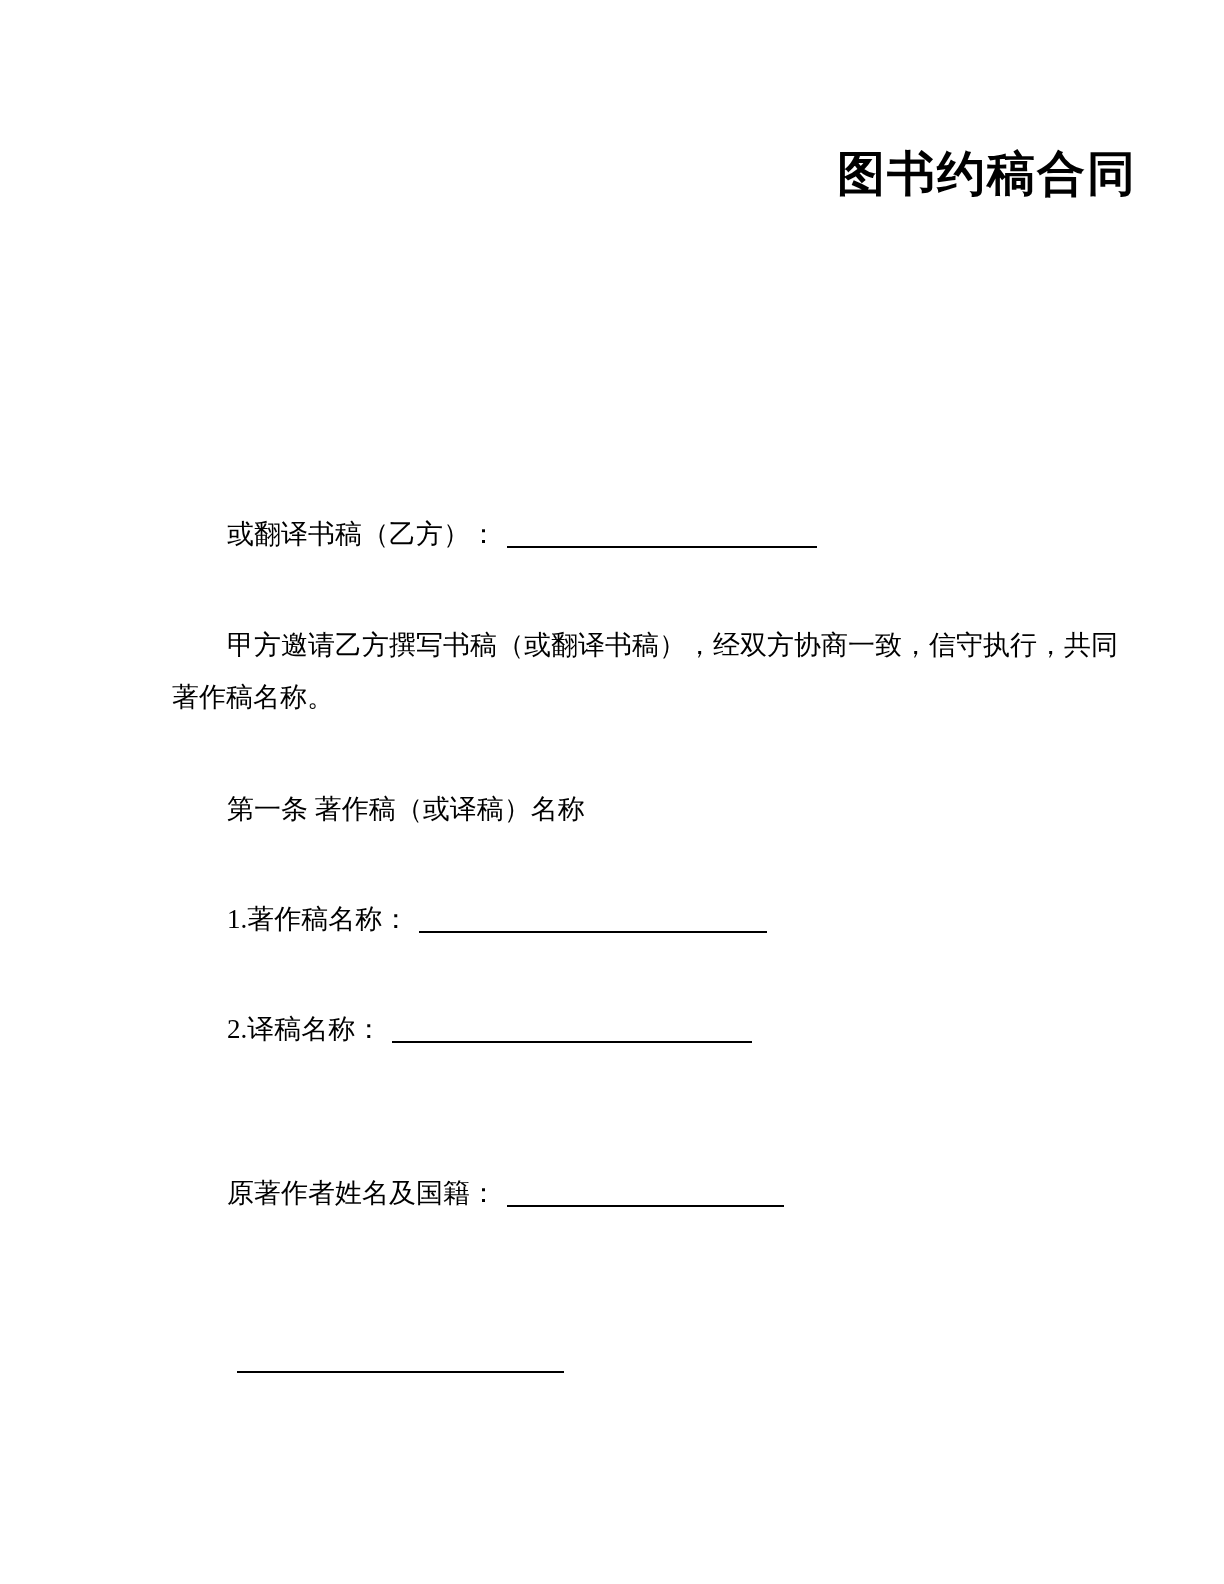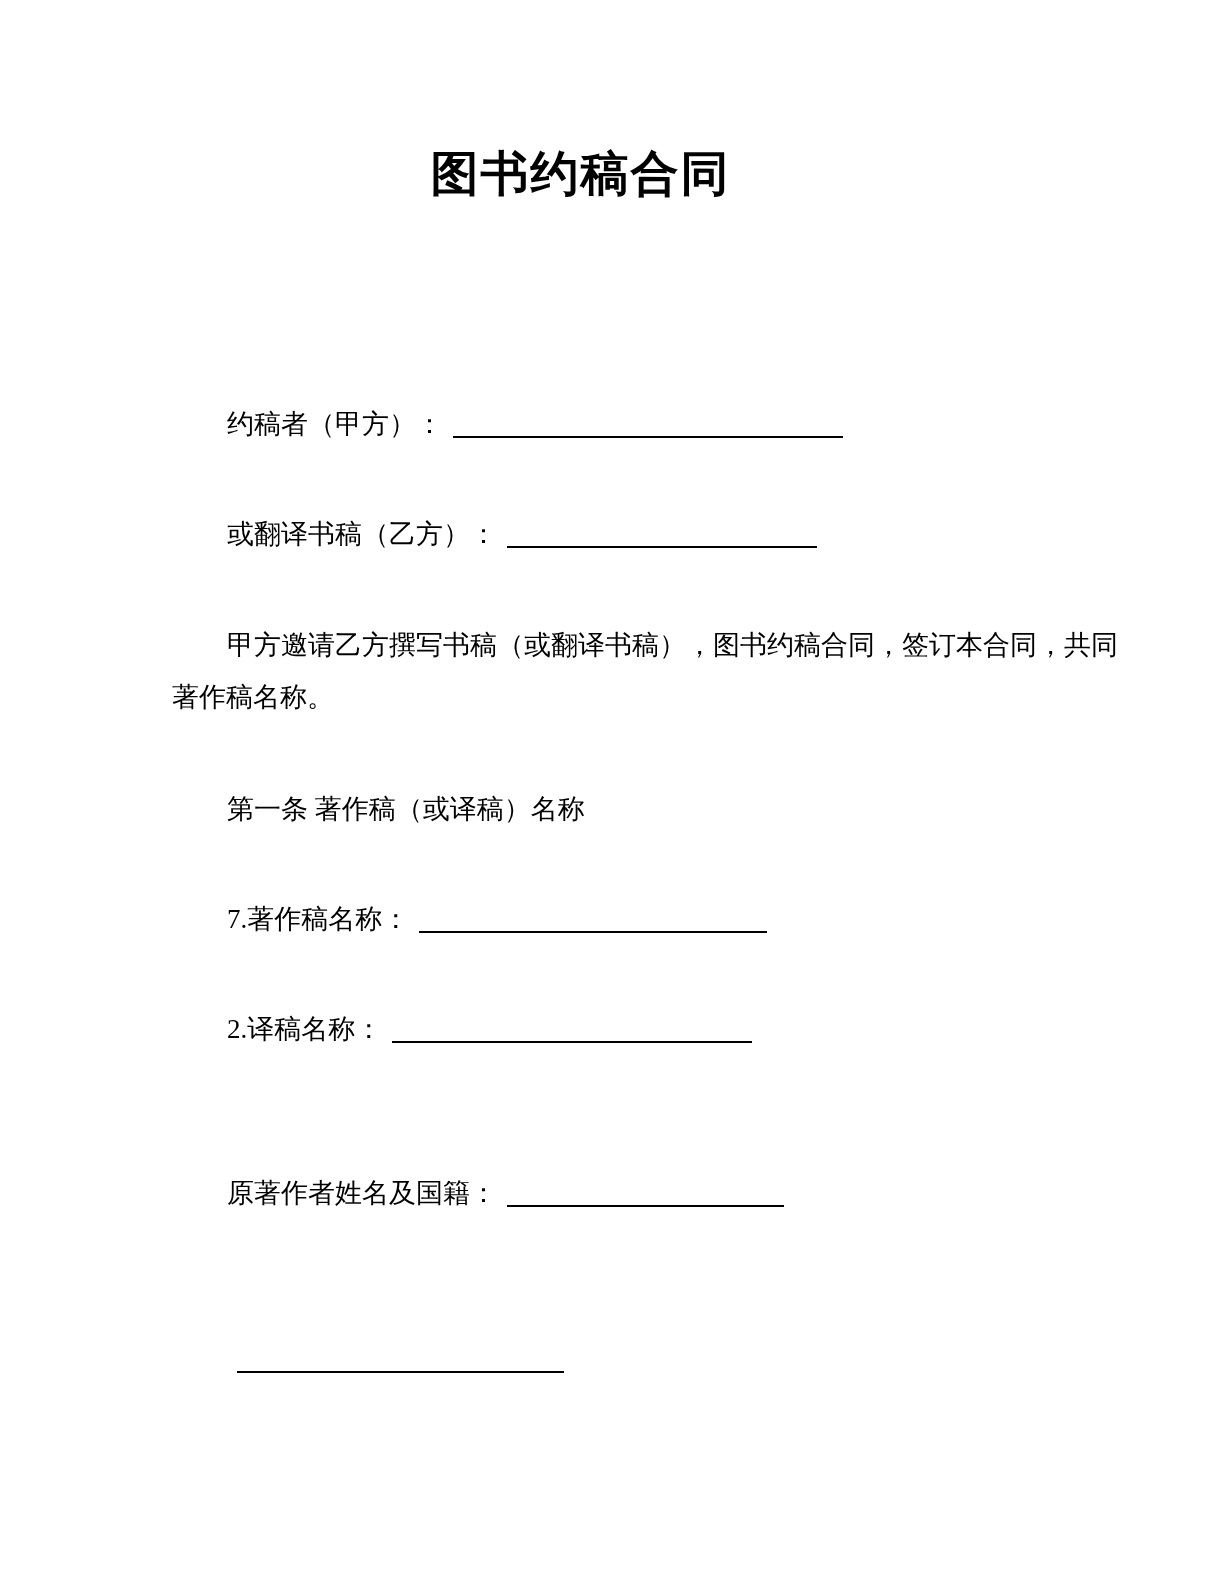--- a/index.html
+++ b/index.html
@@ -15,27 +15,26 @@
     color: #000000;
     font-family: "Liberation Serif", "DejaVu Serif", serif;
     font-size: 27px;
     overflow: hidden;
   }
   .doc-title {
     position: absolute;
     top: 146px;
     left: 0;
     width: 1137px;
-    text-align: center;
+    text-align: right;
     font-family: "Liberation Sans", "DejaVu Sans", sans-serif;
     font-weight: 700;
     font-size: 48px;
     line-height: 56px;
     letter-spacing: 2px;
-    padding-left: 12px;
   }
   .line {
     position: absolute;
     left: 172px;
     width: 930px;
     line-height: 38px;
     white-space: nowrap;
   }
   .indent { padding-left: 55px; }
   .blank {
@@ -65,35 +64,32 @@
   .t-item4  { top: 1174px; }
   .t-item5  { top: 1340px; }
 </style>
 </head>
 <body>
 
 <div class="page">
 
   <div class="doc-title">图书约稿合同</div>
 
-  <div class="line indent t-field1">
-    <span>约稿者（甲方）：</span><span class="blank u-party-a"></span>
-  </div>
 
   <div class="line indent t-field2">
     <span>或翻译书稿（乙方）：</span><span class="blank u-party-b"></span>
   </div>
 
-  <div class="line indent t-intro1">甲方邀请乙方撰写书稿（或翻译书稿），图书约稿合同，签订本合同，共同</div>
+  <div class="line indent t-intro1">甲方邀请乙方撰写书稿（或翻译书稿），经双方协商一致，信守执行，共同</div>
   <div class="line t-intro2">著作稿名称。</div>
 
   <div class="line indent t-head1">第一条 著作稿（或译稿）名称</div>
 
   <div class="line indent t-item1">
-    <span>7.著作稿名称：</span><span class="blank u-item1"></span>
+    <span>1.著作稿名称：</span><span class="blank u-item1"></span>
   </div>
 
   <div class="line indent t-item2">
     <span>2.译稿名称：</span><span class="blank u-item2"></span>
   </div>
 
 
   <div class="line indent t-item4">
     <span>原著作者姓名及国籍：</span><span class="blank u-item4"></span>
   </div>

